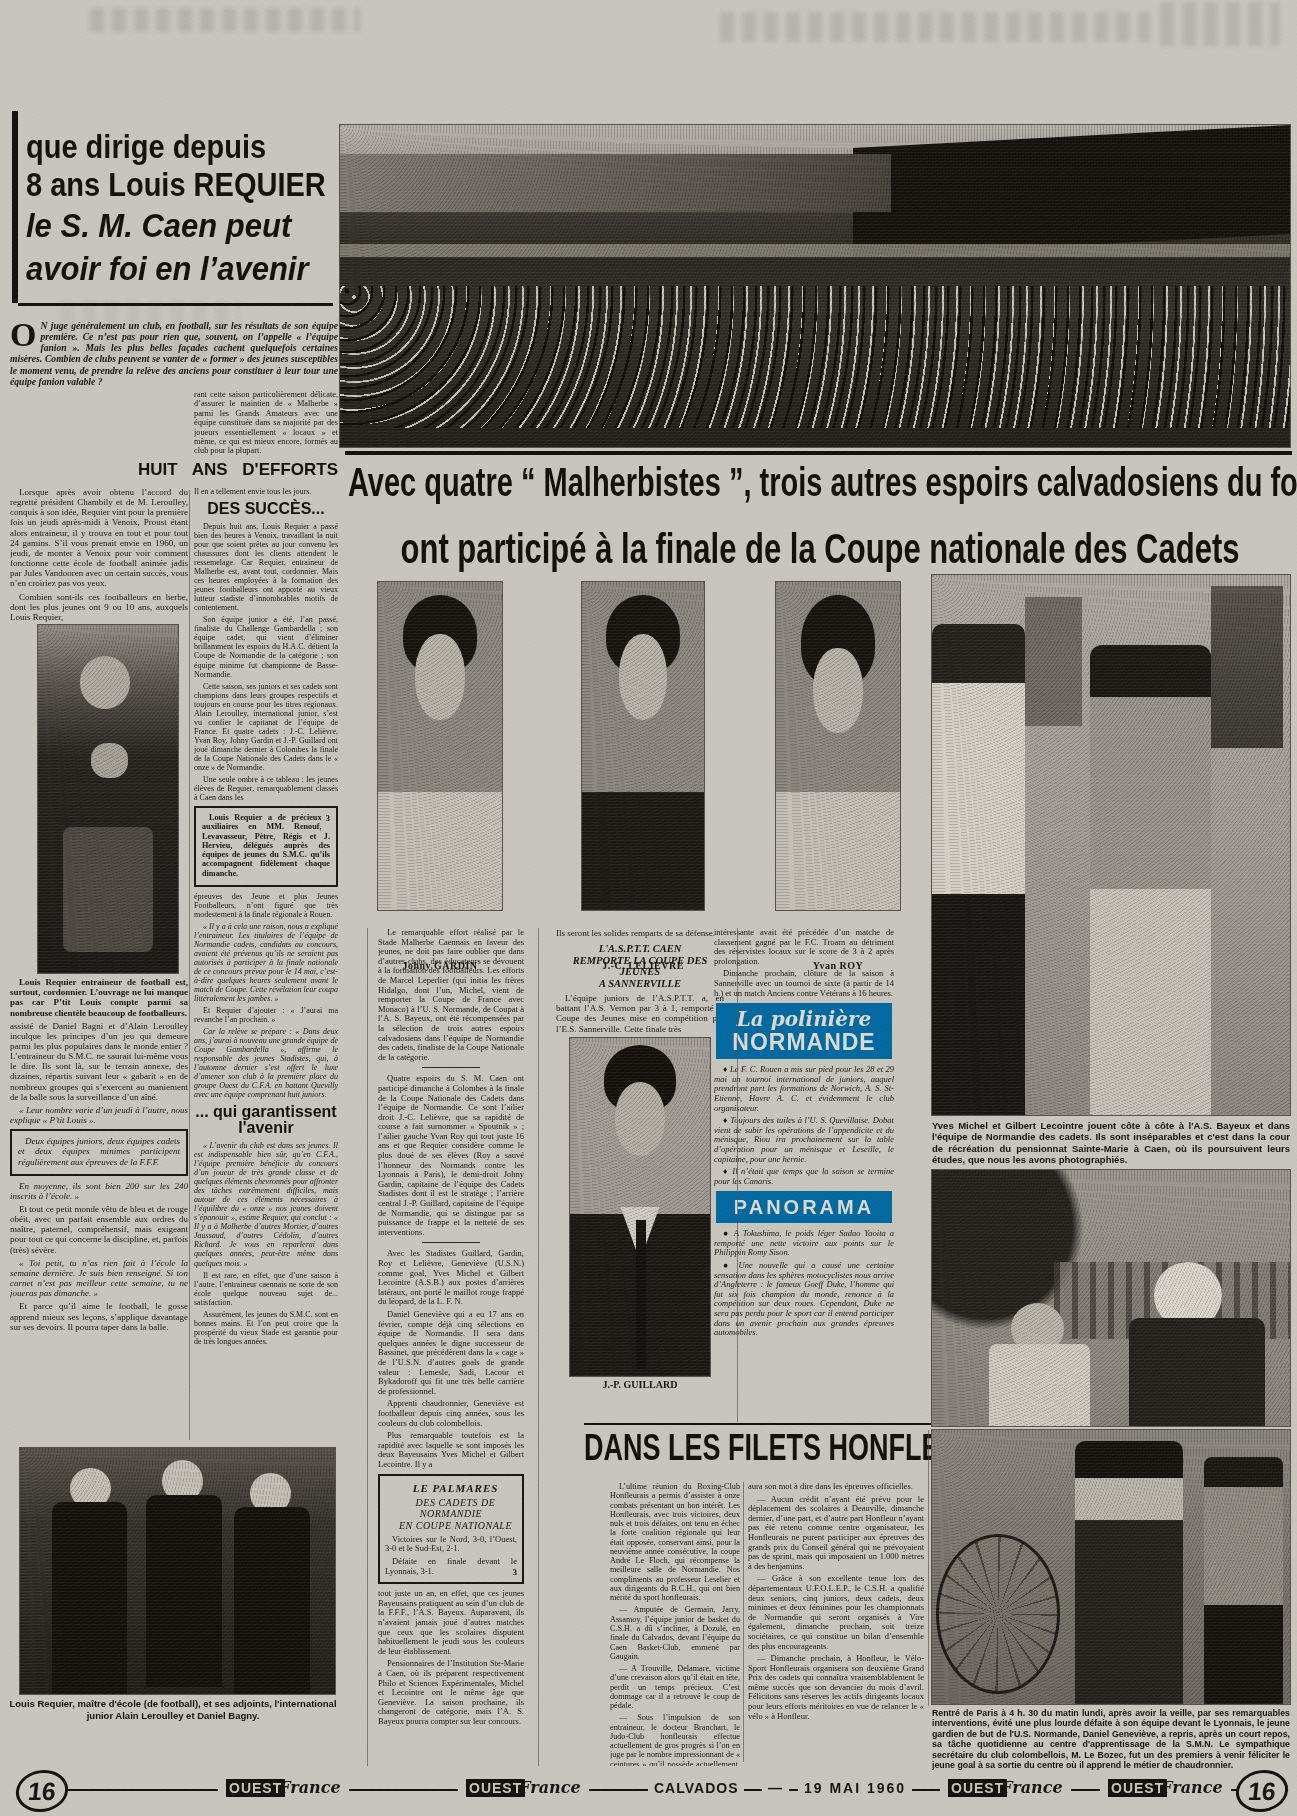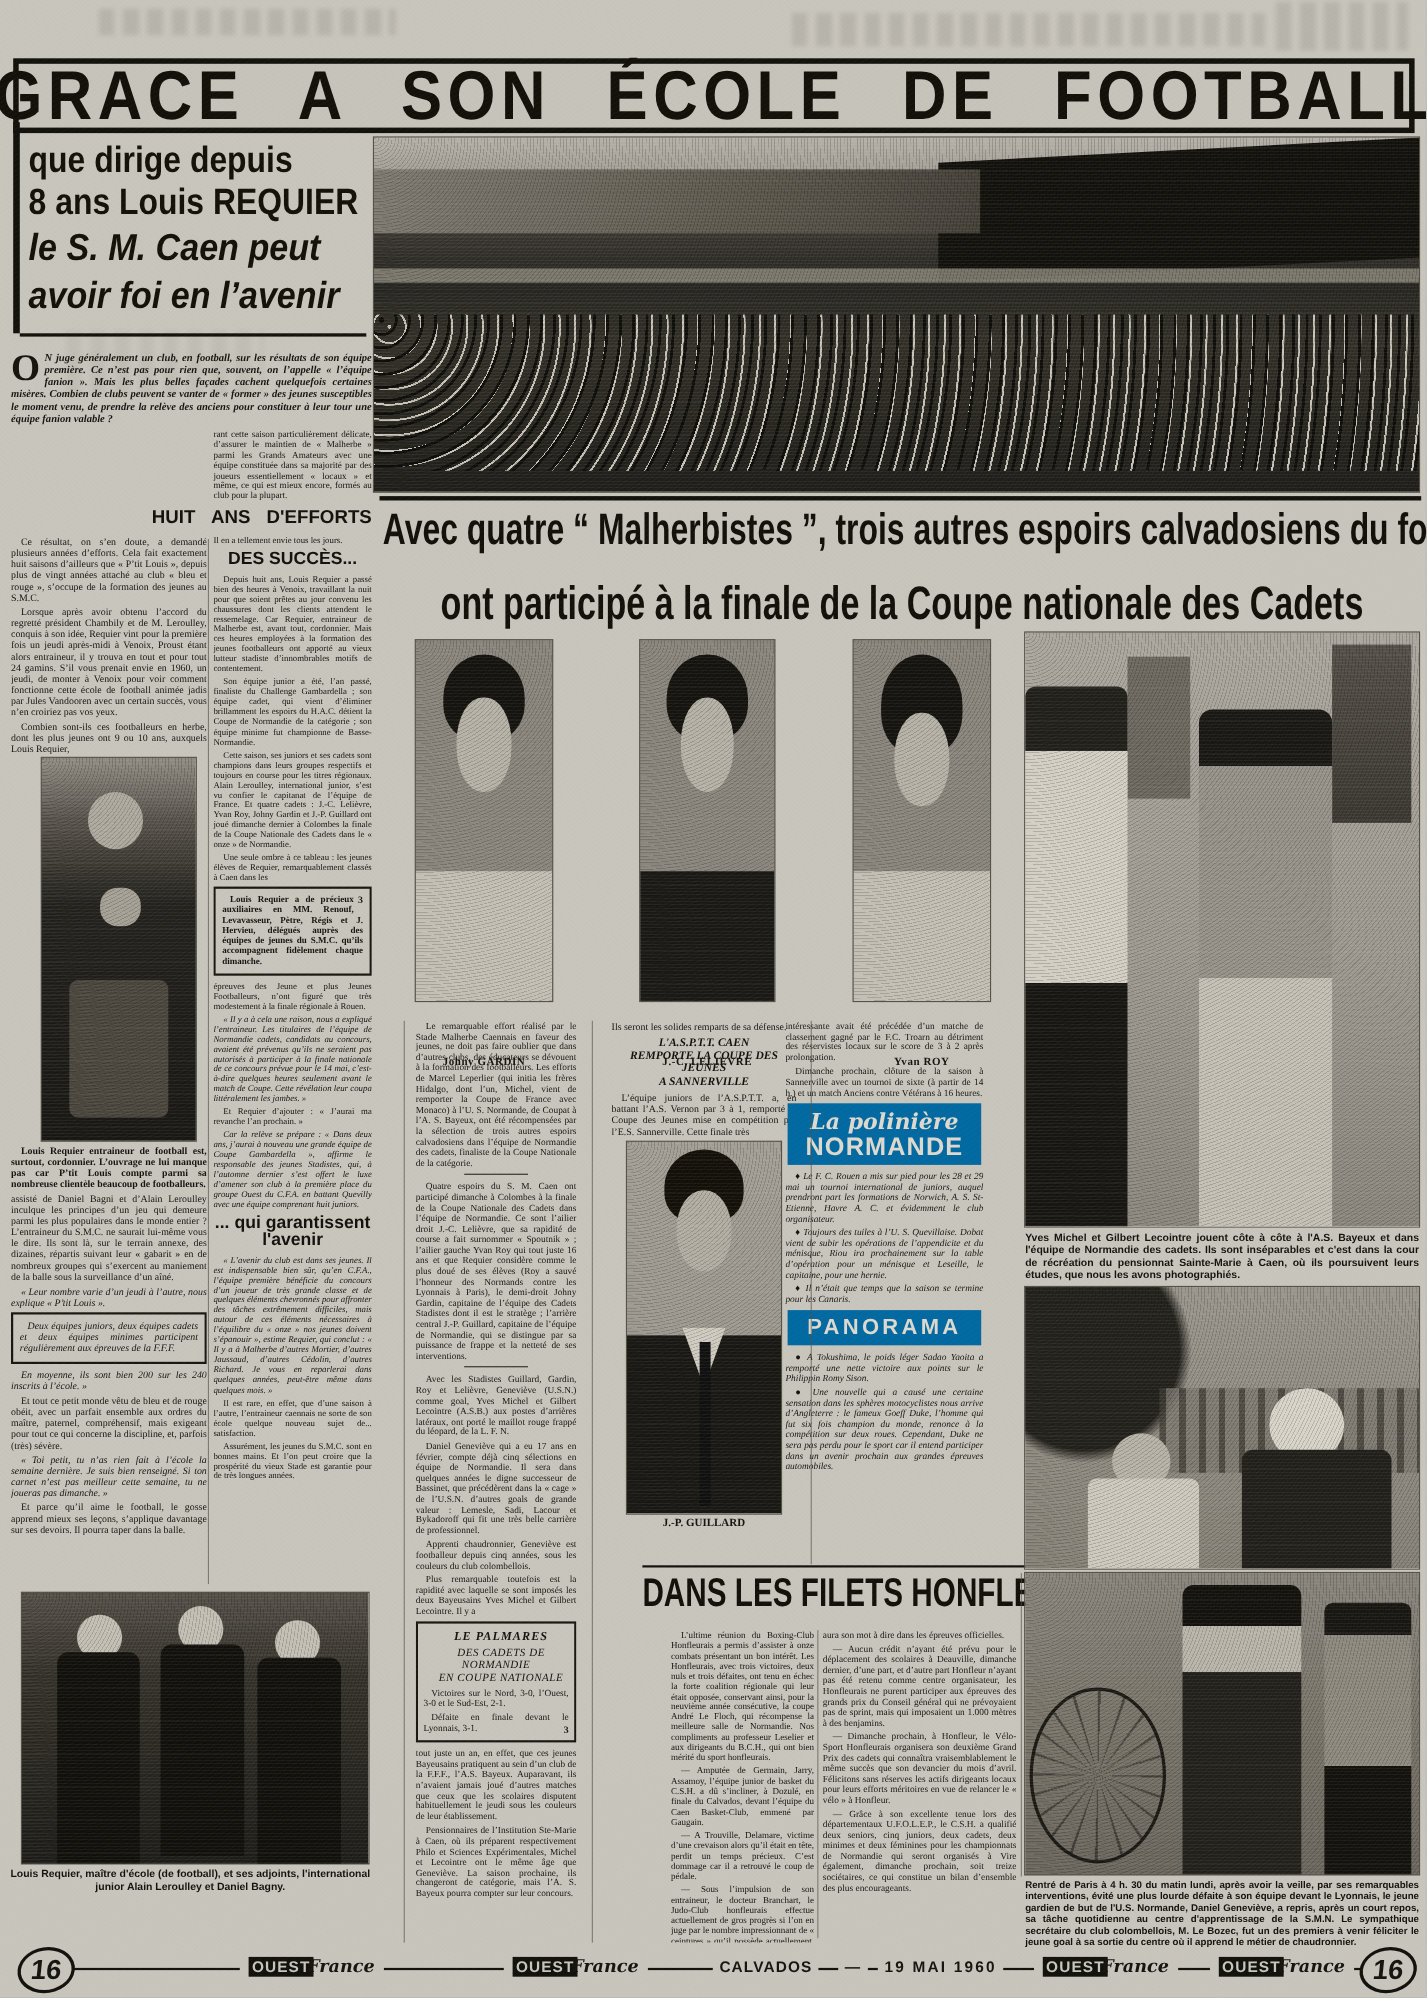--- a/index.html
+++ b/index.html
@@ -122,23 +122,20 @@
 </head>
 <body>
 
 <div id="page">
 
   <div class="ghost" style="left:90px;top:8px;width:270px;height:24px;"></div>
   <div class="ghost" style="left:720px;top:12px;width:430px;height:30px;"></div>
   <div class="ghost" style="left:1160px;top:2px;width:120px;height:44px;"></div>
   <div class="ghost" style="left:60px;top:300px;width:180px;height:60px;opacity:.12;"></div>
 
-  <div class="title-box">
-    <h1>GRACE A SON ÉCOLE DE FOOTBALL</h1>
-  </div>
   <div class="lbar"></div>
   <div class="sub s1">que dirige depuis</div>
   <div class="sub s2">8 ans Louis REQUIER</div>
   <div class="sub s3">le S. M. Caen peut</div>
   <div class="sub s4">avoir foi en l’avenir</div>
   <div class="subrule"></div>
 
   <div class="photo abs ph-stadium" style="left:340px;top:125px;width:950px;height:322px;">
     <div class="stand"></div>
     <div class="bldg"></div>
@@ -154,21 +151,20 @@
     <span class="drop">O</span><span>N juge généralement un club, en football, sur les résultats de son équipe première. Ce n’est pas pour rien que, souvent, on l’appelle « l’équipe fanion ». Mais les plus belles façades cachent quelquefois certaines misères. Combien de clubs peuvent se vanter de « former » des jeunes susceptibles le moment venu, de prendre la relève des anciens pour constituer à leur tour une équipe fanion valable ?</span>
   </div>
 
   <div class="col" style="left:194px;top:390px;width:144px;height:70px;font-size:8.3px;">
       <p class="bp noind">rant cette saison particulièrement délicate, d’assurer le maintien de « Malherbe » parmi les Grands Amateurs avec une équipe constituée dans sa majorité par des joueurs essentiellement « locaux » et même, ce qui est mieux encore, formés au club pour la plupart.</p>
     </div>
   <div class="secHead" style="left:10px;top:460px;width:328px;font-size:17px;word-spacing:10px;">HUIT ANS D'EFFORTS</div>
 
   <div class="col" style="left:10px;top:487px;width:178px;height:960px;font-size:9px;">
     <div>
-        <p>Ce résultat, on s’en doute, a demandé plusieurs années d’efforts. Cela fait exactement huit saisons d’ailleurs que « P’tit Louis », depuis plus de vingt années attaché au club « bleu et rouge », s’occupe de la formation des jeunes au S.M.C.</p>
         <p>Lorsque après avoir obtenu l’accord du regretté président Chambily et de M. Leroulley, conquis à son idée, Requier vint pour la première fois un jeudi après-midi à Venoix, Proust étant alors entraineur, il y trouva en tout et pour tout 24 gamins. S’il vous prenait envie en 1960, un jeudi, de monter à Venoix pour voir comment fonctionne cette école de football animée jadis par Jules Vandooren avec un certain succès, vous n’en croiriez pas vos yeux.</p>
         <p>Combien sont-ils ces footballeurs en herbe, dont les plus jeunes ont 9 ou 10 ans, auxquels Louis Requier,</p>
       </div>
     <div class="photo ph-requier" style="width:140px;height:348px;margin:3px 0 4px 28px;">
       <div class="face"></div>
       <div class="hand"></div>
       <div class="apron"></div>
     </div>
     <div>
         <p class="bld">Louis Requier entraineur de football est, surtout, cordonnier. L’ouvrage ne lui manque pas car P’tit Louis compte parmi sa nombreuse clientèle beaucoup de footballeurs.</p>
@@ -330,22 +326,22 @@
   <div class="hftitle">DANS LES FILETS HONFLEURAIS</div>
   <div class="col" style="left:610px;top:1482px;width:130px;height:284px;font-size:8.2px;">
       <p>L’ultime réunion du Boxing-Club Honfleurais a permis d’assister à onze combats présentant un bon intérêt. Les Honfleurais, avec trois victoires, deux nuls et trois défaites, ont tenu en échec la forte coalition régionale qui leur était opposée, conservant ainsi, pour la neuvième année consécutive, la coupe André Le Floch, qui récompense la meilleure salle de Normandie. Nos compliments au professeur Leselier et aux dirigeants du B.C.H., qui ont bien mérité du sport honfleurais.</p>
       <p>— Amputée de Germain, Jarry, Assamoy, l’équipe junior de basket du C.S.H. a dû s’incliner, à Dozulé, en finale du Calvados, devant l’équipe du Caen Basket-Club, emmené par Gaugain.</p>
       <p>— A Trouville, Delamare, victime d’une crevaison alors qu’il était en tête, perdit un temps précieux. C’est dommage car il a retrouvé le coup de pédale.</p>
       <p>— Sous l’impulsion de son entraineur, le docteur Branchart, le Judo-Club honfleurais effectue actuellement de gros progrès si l’on en juge par le nombre impressionnant de « ceintures » qu’il possède actuellement. D’ici peu, le Judo-Club</p>
     </div>
   <div class="col" style="left:748px;top:1482px;width:176px;height:284px;font-size:8.5px;">
       <p class="noind">aura son mot à dire dans les épreuves officielles.</p>
       <p>— Aucun crédit n’ayant été prévu pour le déplacement des scolaires à Deauville, dimanche dernier, d’une part, et d’autre part Honfleur n’ayant pas été retenu comme centre organisateur, les Honfleurais ne purent participer aux épreuves des grands prix du Conseil général qui ne prévoyaient pas de sprint, mais qui imposaient un 1.000 mètres à des benjamins.</p>
+      <p>— Grâce à son excellente tenue lors des départementaux U.F.O.L.E.P., le C.S.H. a qualifié deux seniors, cinq juniors, deux cadets, deux minimes et deux féminines pour les championnats de Normandie qui seront organisés à Vire également, dimanche prochain, soit treize sociétaires, ce qui constitue un bilan d’ensemble des plus encourageants.</p>
       <p>— Dimanche prochain, à Honfleur, le Vélo-Sport Honfleurais organisera son deuxième Grand Prix des cadets qui connaîtra vraisemblablement le même succès que son devancier du mois d’avril. Félicitons sans réserves les actifs dirigeants locaux pour leurs efforts méritoires en vue de relancer le « vélo » à Honfleur.</p>
-      <p>— Grâce à son excellente tenue lors des départementaux U.F.O.L.E.P., le C.S.H. a qualifié deux seniors, cinq juniors, deux cadets, deux minimes et deux féminines pour les championnats de Normandie qui seront organisés à Vire également, dimanche prochain, soit treize sociétaires, ce qui constitue un bilan d’ensemble des plus encourageants.</p>
     </div>
   <div class="vrule" style="left:743px;top:1482px;width:1px;height:280px;"></div>
   <div class="vrule" style="left:928px;top:1430px;width:1px;height:276px;"></div>
 
   <div class="caption" style="left:932px;top:1120px;width:358px;font-size:9.5px;text-align:justify;line-height:1.2;">Yves Michel et Gilbert Lecointre jouent côte à côte à l'A.S. Bayeux et dans l'équipe de Normandie des cadets. Ils sont inséparables et c'est dans la cour de récréation du pensionnat Sainte-Marie à Caen, où ils poursuivent leurs études, que nous les avons photographiés.</div>
   <div class="photo abs ph-garden" style="left:932px;top:1170px;width:358px;height:256px;">
     <div class="tree"></div>
     <div class="rail"></div>
     <div class="head1"></div>
     <div class="body1"></div>

